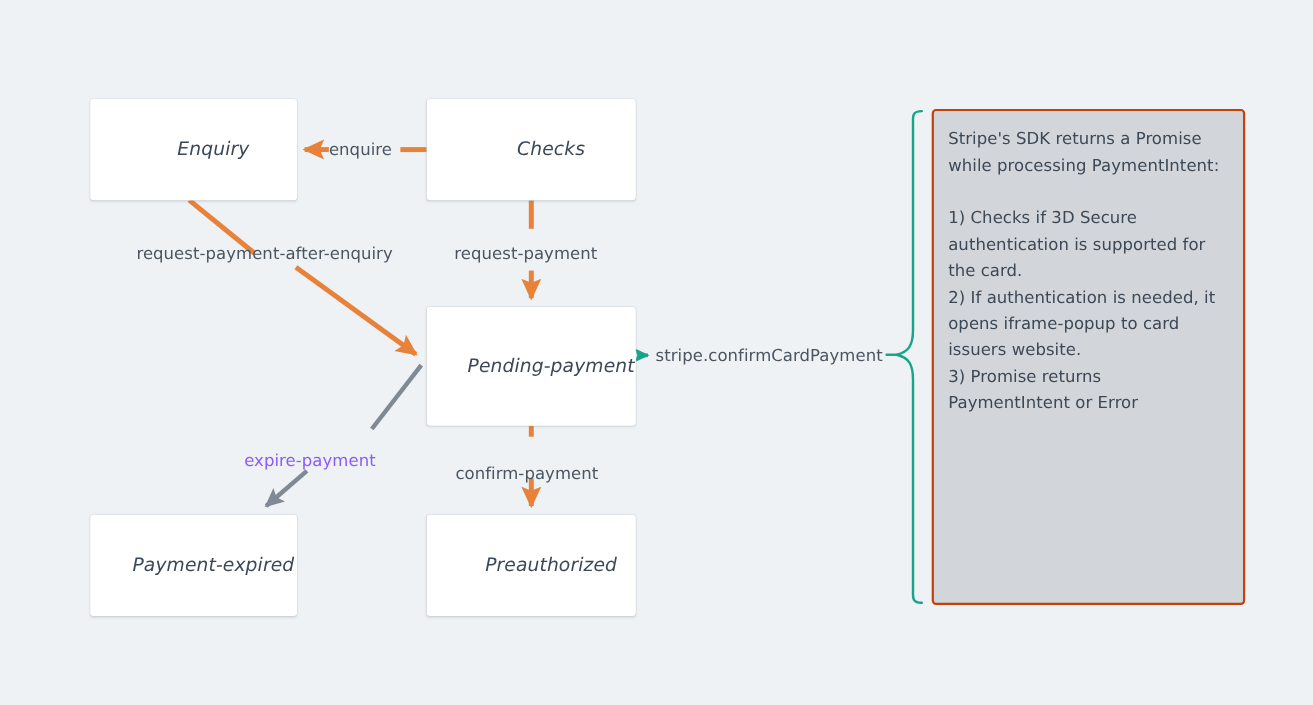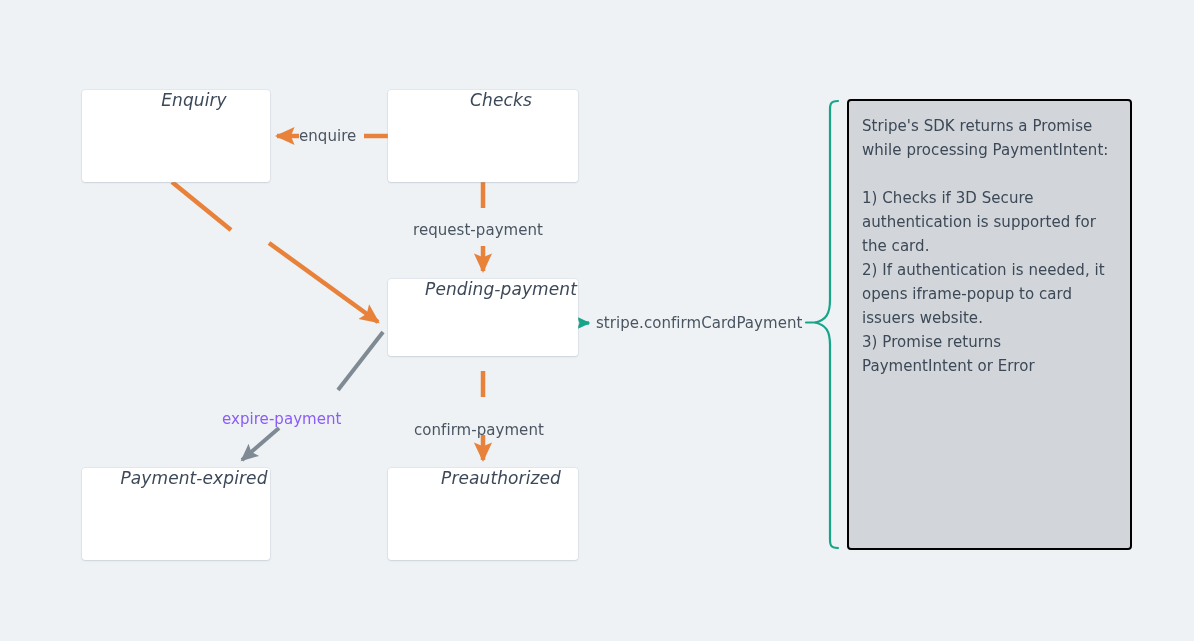--- a/index.html
+++ b/index.html
@@ -26,21 +26,21 @@
     width: 1194px;
     height: 641px;
     pointer-events: none;
   }
   .state-node {
     position: absolute;
     background: #ffffff;
     border-radius: 3px;
     box-shadow: 0 1px 2px rgba(60,72,88,0.13), 0 0 0 0.5px rgba(200,210,220,0.55);
     display: flex;
-    align-items: flex-start;
+    align-items: center;
     justify-content: center;
     box-sizing: border-box;
     padding-left: 36px;
   }
   .state-label {
     font-style: italic;
     font-size: 17px;
     color: #3c4858;
     letter-spacing: 0.1px;
     white-space: nowrap;
@@ -49,21 +49,21 @@
     position: absolute;
     font-size: 15px;
     color: #4a5561;
     white-space: nowrap;
     letter-spacing: 0.05px;
   }
   .edge-label.gray { color: #8b5cf6; }
   .note-box {
     position: absolute;
     background: #d2d6da;
-    border: 2px solid #000000;
+    border: 2px solid #c2410c;
     border-radius: 4px;
     box-sizing: border-box;
     padding: 13px 14px 0 13px;
   }
   .note-text {
     font-size: 15px;
     line-height: 24px;
     color: #3c4856;
     white-space: pre-wrap;
     letter-spacing: 0.05px;
@@ -129,34 +129,35 @@
   </svg>
 
   <div class="state-node" style="left:82px; top:90px; width:188px; height:92px;">
     <span class="state-label">Enquiry</span>
   </div>
 
   <div class="state-node" style="left:388px; top:90px; width:190px; height:92px;">
     <span class="state-label">Checks</span>
   </div>
 
-  <div class="state-node" style="left:388px; top:279px; width:190px; height:77px;">
+  <div class="state-node" style="left:388px; top:279px; width:190px; height:108px;">
     <span class="state-label">Pending-payment</span>
   </div>
 
   <div class="state-node" style="left:388px; top:468px; width:190px; height:92px;">
     <span class="state-label">Preauthorized</span>
   </div>
 
   <div class="state-node" style="left:82px; top:468px; width:188px; height:92px;">
     <span class="state-label">Payment-expired</span>
   </div>
 
   <div class="edge-label" style="left:299px; top:127px;">enquire</div>
 
+  <div class="edge-label" style="left:124px; top:221px;">request-payment-after-enquiry</div>
 
   <div class="edge-label" style="left:413px; top:221px;text-align:right;">request-payment</div>
 
   <div class="edge-label gray" style="left:222px; top:410px;">expire-payment</div>
 
   <div class="edge-label" style="left:414px; top:410px;margin-top:11px;">confirm-payment</div>
 
   <div class="edge-label" style="left:596px; top:314px;">stripe.confirmCardPayment</div>
 
   <div class="note-box" style="left:847px; top:99px; width:285px; height:451px;">

